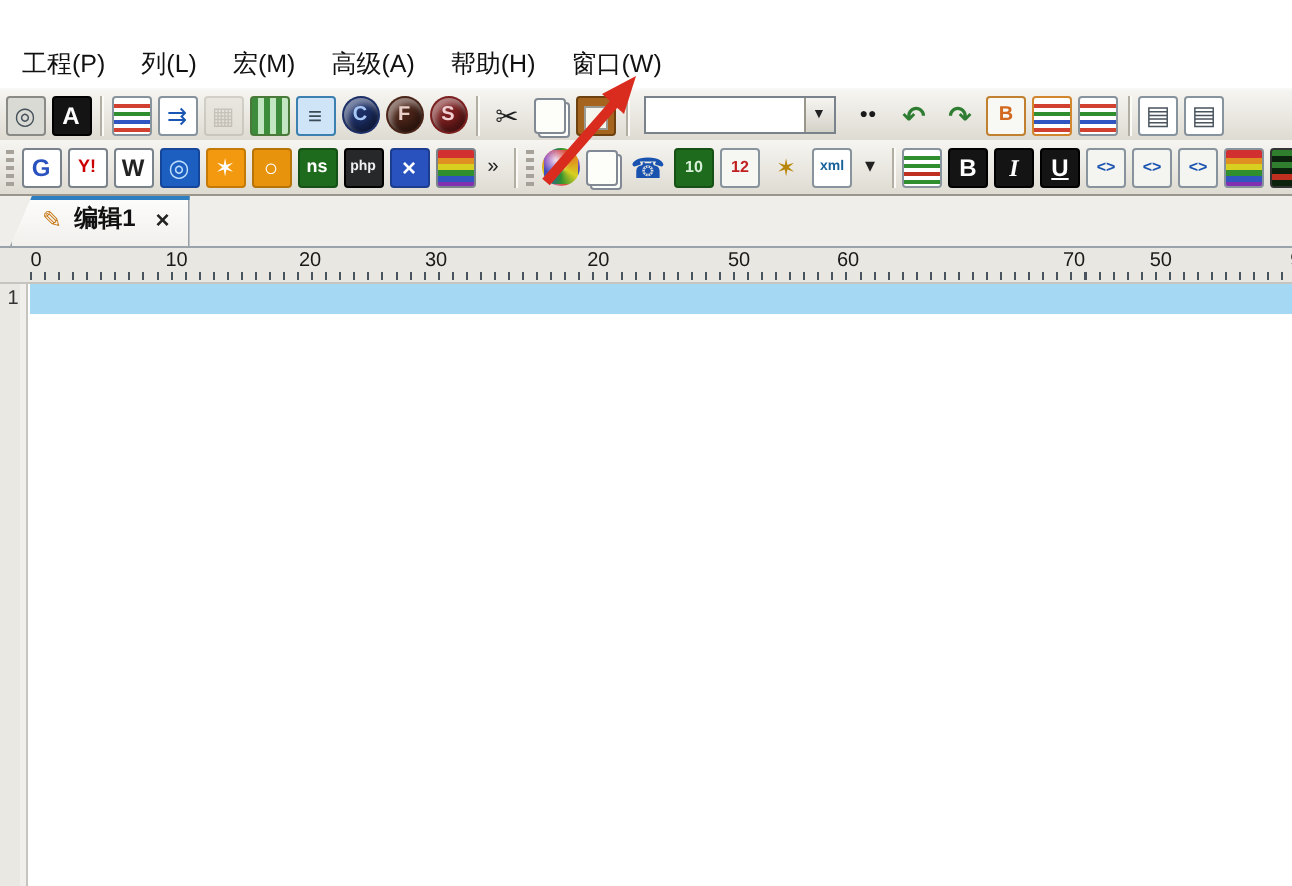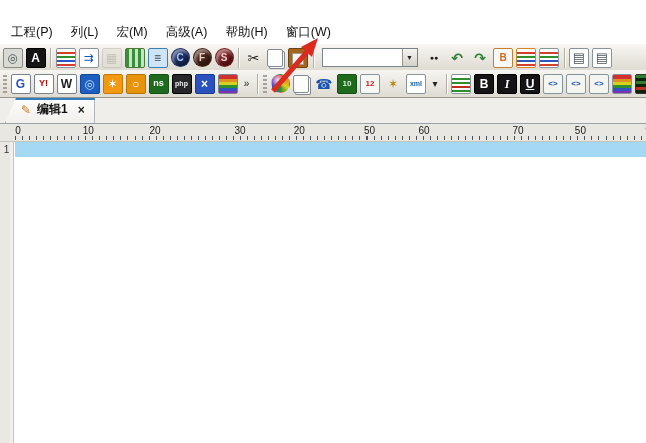--- a/index.html
+++ b/index.html
@@ -177,25 +177,25 @@
     <span>编辑1</span>
     <span class="close">×</span>
   </div>
 </div>
 
 <div class="ruler">
   <div>
       <span class="rlabel" style="left: 18px;">0</span>
       <span class="rlabel" style="left: 88.3px;">10</span>
       <span class="rlabel" style="left: 155px;">20</span>
-      <span class="rlabel" style="left: 240px;">30</span>
+      <span class="rlabel" style="left: 218px;">30</span>
       <span class="rlabel" style="left: 299.2px;">20</span>
       <span class="rlabel" style="left: 369.5px;">50</span>
       <span class="rlabel" style="left: 424px;">60</span>
-      <span class="rlabel" style="left: 518px;">70</span>
+      <span class="rlabel" style="left: 537px;">70</span>
       <span class="rlabel" style="left: 580.4px;">50</span>
       <span class="rlabel" style="left: 650.7px;">90</span>
     </div>
   <div class="ticks"></div>
 </div>
 
 <div class="editor">
   <div class="gutter">
       <div class="ln">1</div>
     </div>

